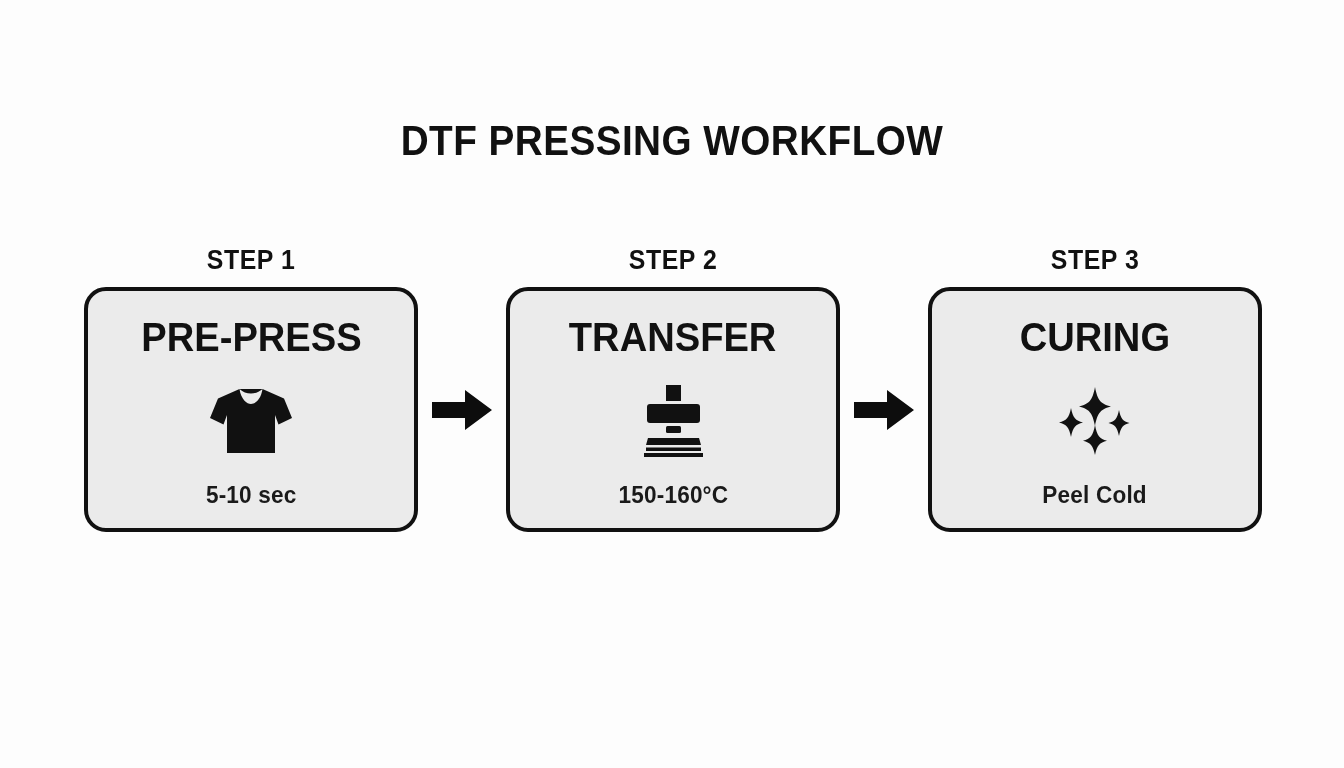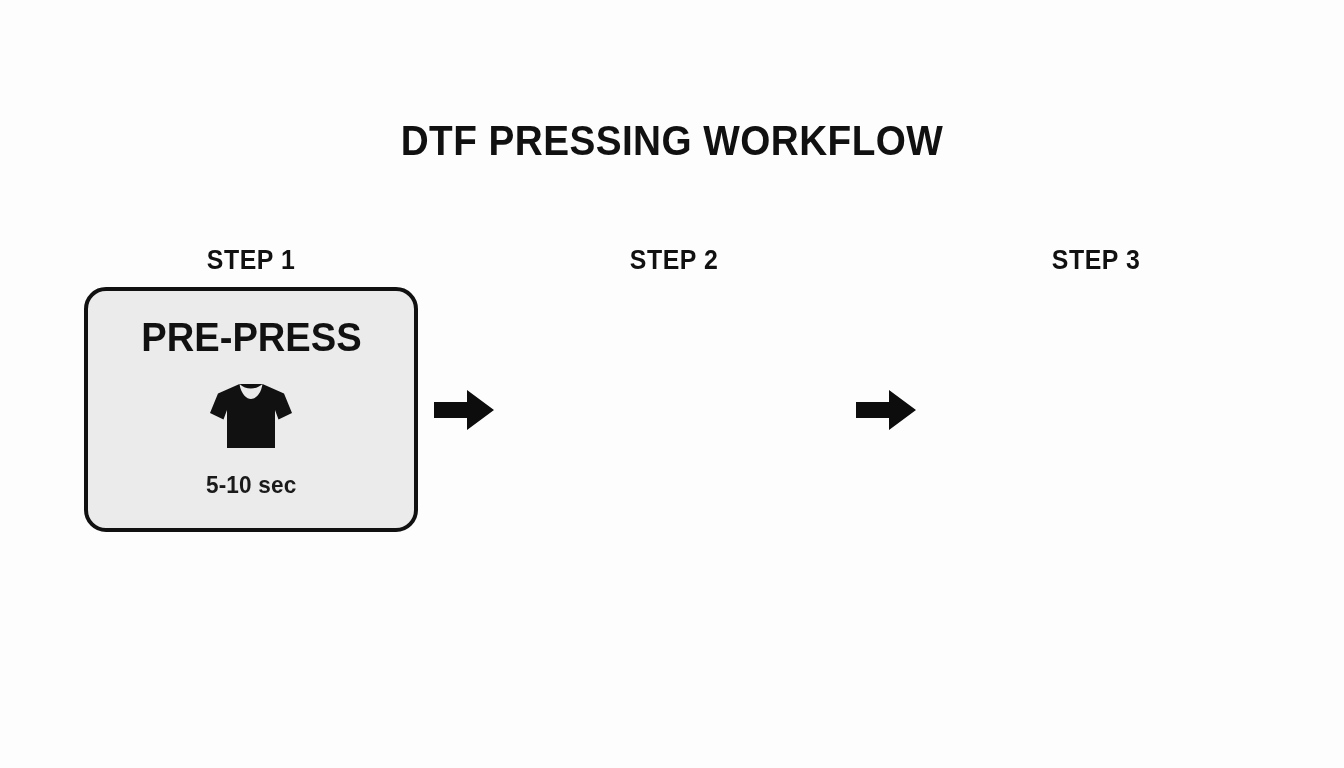--- a/index.html
+++ b/index.html
@@ -75,21 +75,21 @@
     box-sizing: border-box;
     width: 334px;
     height: 245px;
     background: #ebebeb;
     border: 4px solid #111111;
     border-radius: 22px;
     display: flex;
     flex-direction: column;
     align-items: center;
     justify-content: space-between;
-    padding: 24px 10px 30px 10px;
+    padding: 24px 10px 20px 10px;
   }
 
   .card-heading {
     font-family: "Liberation Sans Narrow", "Liberation Sans", sans-serif;
     font-size: 41px;
     font-weight: bold;
     color: #111111;
     letter-spacing: 0px;
     line-height: 44px;
     transform: scaleX(0.93);
@@ -151,26 +151,58 @@
     </div>
 
     <div class="arrow-wrap">
       <svg width="60" height="40" viewBox="0 0 60 40">
         <path d="M0 12 L33 12 L33 0 L60 20 L33 40 L33 28 L0 28 Z" fill="#0d0d0d"></path>
       </svg>
     </div>
 
     <div class="step-block">
       <div class="step-label">STEP 2</div>
+      <div class="card">
+        <div class="card-heading">TRANSFER</div>
+        <div class="card-icon">
+
+          <svg width="80" height="72" viewBox="0 0 80 72">
+            <rect x="33" y="0" width="15" height="16" fill="#111111"></rect>
+            <rect x="14" y="19" width="53" height="19" rx="3" fill="#111111"></rect>
+            <rect x="33" y="41" width="15" height="7" rx="1.5" fill="#111111"></rect>
+            <path d="M15 53 L66 53 L68 60 L13 60 Z" fill="#111111"></path>
+            <rect x="13" y="62.5" width="55" height="3.5" fill="#111111"></rect>
+            <rect x="11" y="68" width="59" height="4" fill="#111111"></rect>
+          </svg>
+        </div>
+        <div class="card-caption">150-160°C</div>
+      </div>
     </div>
 
     <div class="arrow-wrap">
       <svg width="60" height="40" viewBox="0 0 60 40">
         <path d="M0 12 L33 12 L33 0 L60 20 L33 40 L33 28 L0 28 Z" fill="#0d0d0d"></path>
       </svg>
     </div>
 
     <div class="step-block">
       <div class="step-label">STEP 3</div>
+      <div class="card">
+        <div class="card-heading">CURING</div>
+        <div class="card-icon">
+
+          <svg width="78" height="70" viewBox="0 0 78 70">
+
+            <path d="M39 1 C41.5 14.5 45 18 55 20.5 C45 23 41.5 26.5 39 40 C36.5 26.5 33 23 23 20.5 C33 18 36.5 14.5 39 1 Z" fill="#111111"></path>
+
+            <path d="M15 22 C17 32 19.5 34.5 27 36.5 C19.5 38.5 17 41 15 51 C13 41 10.5 38.5 3 36.5 C10.5 34.5 13 32 15 22 Z" fill="#111111"></path>
+
+            <path d="M63 24 C64.8 33 67 35.2 73.5 37 C67 38.8 64.8 41 63 50 C61.2 41 59 38.8 52.5 37 C59 35.2 61.2 33 63 24 Z" fill="#111111"></path>
+
+            <path d="M39 39 C41 50 43.5 52.7 51 54.7 C43.5 56.7 41 59.4 39 69 C37 59.4 34.5 56.7 27 54.7 C34.5 52.7 37 50 39 39 Z" fill="#111111"></path>
+          </svg>
+        </div>
+        <div class="card-caption">Peel Cold</div>
+      </div>
     </div>
 
   </div>
 </div>
 
 </body></html>

